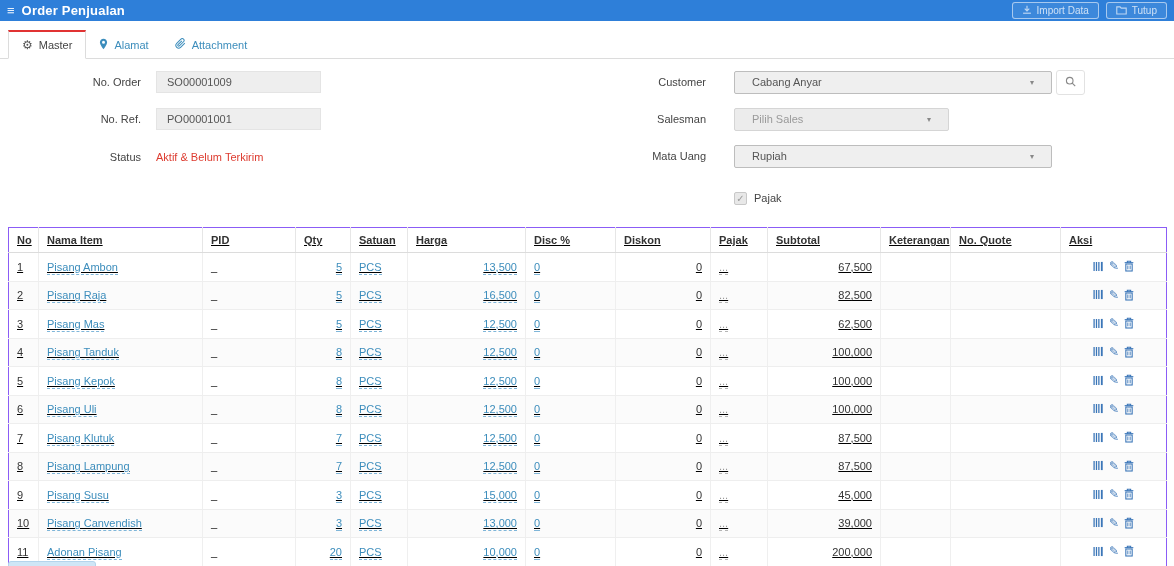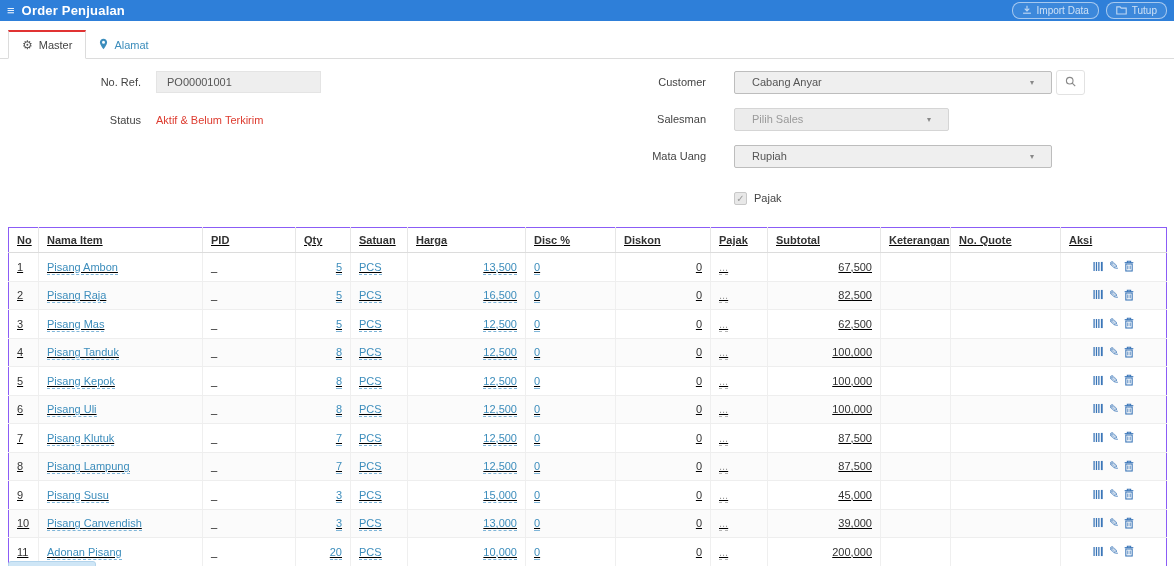--- a/index.html
+++ b/index.html
@@ -7,21 +7,21 @@
   body { font-family:"Liberation Sans", sans-serif; }
   .app { width:1174px; height:566px; position:relative; overflow:hidden; background:#fff; }
 
   
   .topbar { height:21px; background:#2e7fd9; display:flex; align-items:center; justify-content:space-between; padding:0 7px; }
   .topbar-left { display:flex; align-items:center; gap:7px; color:#fff; }
   .burger { font-size:13px; line-height:1; color:#eaf2fc; }
   .title { font-size:13px; font-weight:bold; letter-spacing:.2px; }
   .topbar-right { display:flex; gap:7px; }
   .hbtn { display:flex; align-items:center; gap:5px; height:17px; padding:0 9px; background:rgba(255,255,255,.07);
-          border:1px solid rgba(255,255,255,.55); border-radius:8px; color:rgba(255,255,255,.75); font-size:10px; cursor:pointer; }
+          border:1px solid rgba(255,255,255,.55); border-radius:3px; color:rgba(255,255,255,.75); font-size:10px; cursor:pointer; }
   .hbtn svg { opacity:.75; }
 
   
   .tabbar { display:flex; align-items:flex-end; margin-top:8px; padding-left:8px; border-bottom:1px solid #dcdcdc; height:30px; }
   .tab { display:flex; align-items:center; gap:6px; padding:0 13px; height:29px; font-size:11px; color:#3c8dbc; cursor:pointer; margin-bottom:-1px; }
   .tab.active { background:#fff; border:1px solid #dcdcdc; border-top:2px solid #e13333; border-bottom:1px solid #fff; color:#444; }
   .tab .gear { font-size:12px; color:#555; line-height:1; }
 
   
   .form-area { display:flex; padding:12px 8px 0 8px; }
@@ -108,24 +108,38 @@
       <span>Master</span>
     </div>
     <div class="tab">
       <span>
         <svg width="9" height="12" viewBox="0 0 12 15">
             <path d="M6 .5C3.3.5 1.2 2.6 1.2 5.3c0 3.6 4.8 9.2 4.8 9.2s4.8-5.6 4.8-9.2C10.8 2.6 8.7.5 6 .5zm0 6.8a2 2 0 110-4 2 2 0 010 4z" fill="#3c8dbc"></path>
           </svg>
       </span>
       <span>Alamat</span>
     </div>
+    <div class="tab">
+      <span>
+        <svg width="11" height="11" viewBox="0 0 24 24">
+            <path d="M21.44 11.05l-9.19 9.19a6 6 0 01-8.49-8.49l9.19-9.19a4 4 0 015.66 5.66l-9.2 9.19a2 2 0 01-2.83-2.83l8.49-8.48" fill="none" stroke="#3c8dbc" stroke-width="2.2"></path>
+          </svg>
+      </span>
+      <span>Attachment</span>
+    </div>
   </div>
 
   <div class="form-area">
     <div class="fcol-left">
+      <div class="frow">
+        <div class="flabel">No. Order</div>
+        <div class="input-static w-165">
+          <span>SO00001009</span>
+        </div>
+      </div>
       <div class="frow">
         <div class="flabel">No. Ref.</div>
         <div class="input-static w-165">
           <span>PO00001001</span>
         </div>
       </div>
       <div class="frow" style="margin-bottom:0; margin-top:19px; height:16px;">
         <div class="flabel">Status</div>
         <div class="status-val">Aktif &amp; Belum Terkirim</div>
       </div>

